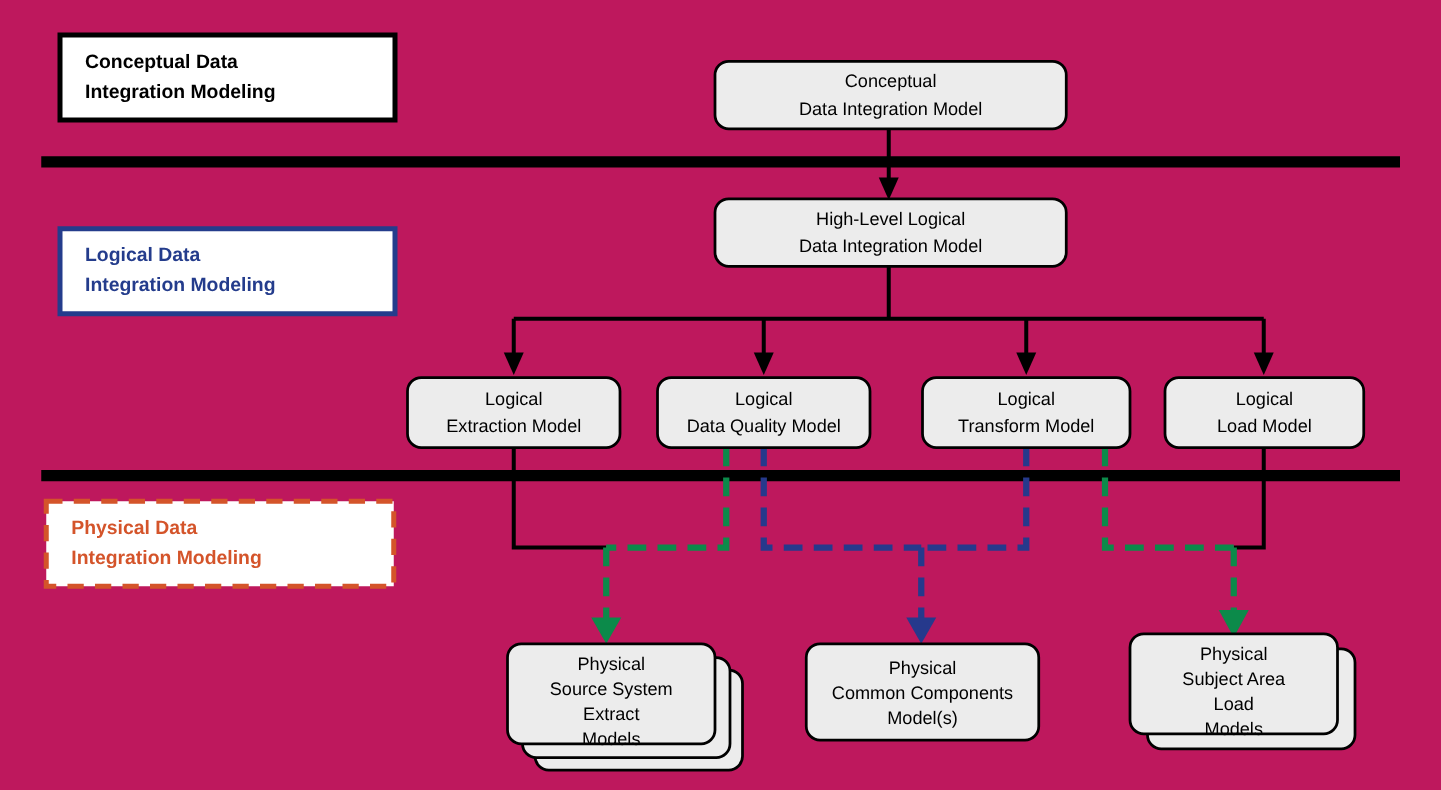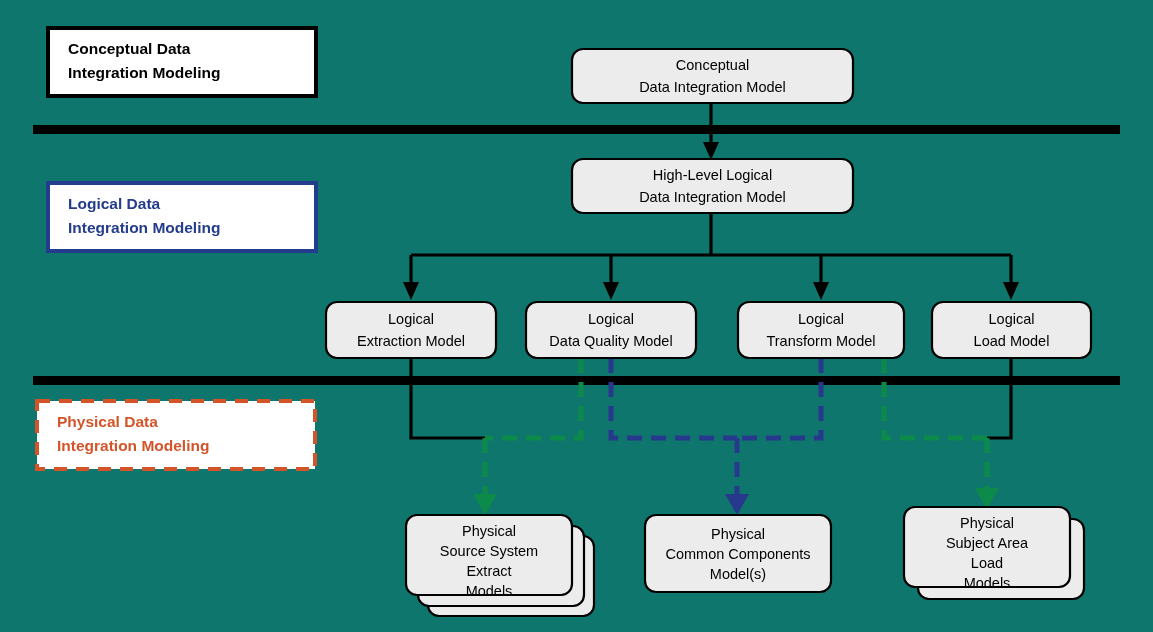--- a/index.html
+++ b/index.html
@@ -7,21 +7,21 @@
     padding: 0;
     background: #ffffff;
   }
   body {
     font-family: "Liberation Sans", sans-serif;
   }
   #diagram-root {
     position: relative;
     width: 1153px;
     height: 632px;
-    background: #0f766e;
+    background: #be185d;
     overflow: hidden;
   }
   svg.canvas {
     position: absolute;
     top: 0;
     left: 0;
     width: 1153px;
     height: 632px;
   }
   .node-label {

